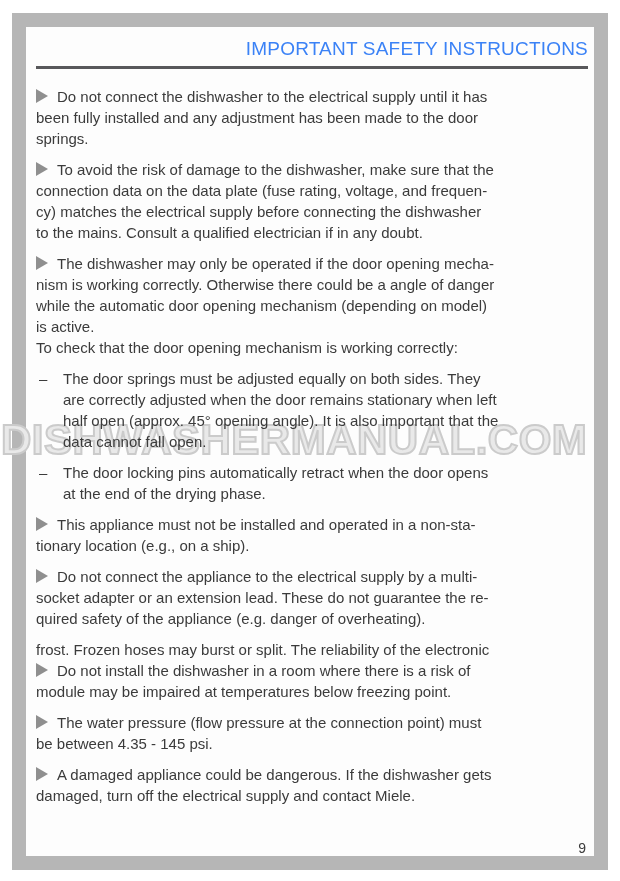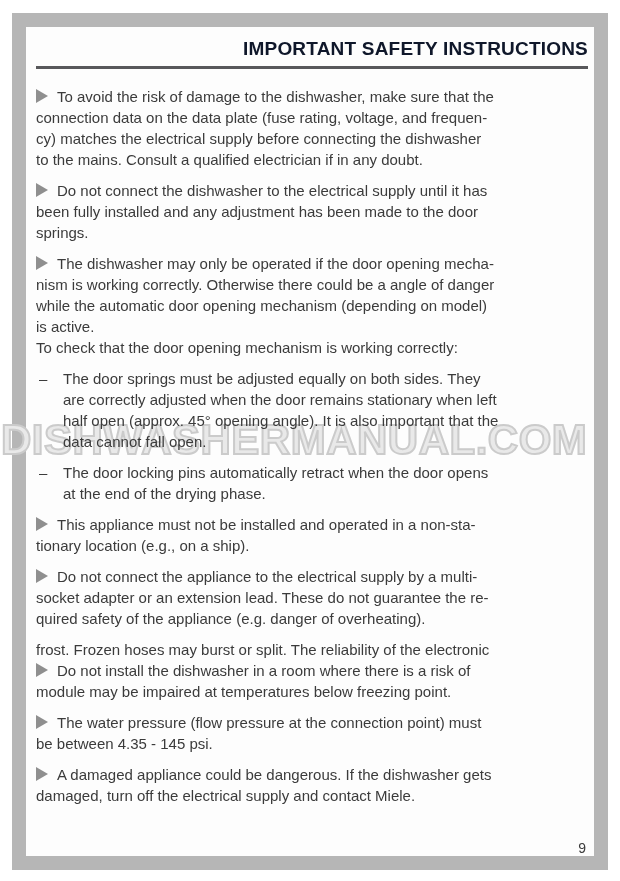--- a/index.html
+++ b/index.html
@@ -24,23 +24,23 @@
   .content {
     position: absolute;
     inset: 0;
     padding: 10px 6px 0 10px;
     z-index: 2;
   }
   .doc-title {
     margin-top: 1px;
     text-align: right;
     font-size: 19px;
-    font-weight: bold;
+    font-weight: normal;
     letter-spacing: 0.2px;
-    color: #0f172a;
+    color: #3b82f6;
   }
   .title-rule {
     margin-top: 6px;
     height: 3px;
     background: #58585b;
   }
   .paragraphs {
     margin-top: 17px;
     font-size: 15px;
     line-height: 21px;
@@ -86,29 +86,29 @@
 </head>
 <body>
 
 <div class="screen">
   <div class="page-frame">
     <div class="content">
       <div class="doc-title">IMPORTANT SAFETY INSTRUCTIONS</div>
       <div class="title-rule"></div>
       <div class="paragraphs">
           <div class="para arrow">
+            <span class="line"><span class="tri"></span>Do not connect the dishwasher to the electrical supply until it has</span>
+            <span class="line">been fully installed and any adjustment has been made to the door</span>
+            <span class="line">springs.</span>
+          </div>
+          <div class="para arrow">
             <span class="line"><span class="tri"></span>To avoid the risk of damage to the dishwasher, make sure that the</span>
             <span class="line">connection data on the data plate (fuse rating, voltage, and frequen-</span>
             <span class="line">cy) matches the electrical supply before connecting the dishwasher</span>
             <span class="line">to the mains. Consult a qualified electrician if in any doubt.</span>
-          </div>
-          <div class="para arrow">
-            <span class="line"><span class="tri"></span>Do not connect the dishwasher to the electrical supply until it has</span>
-            <span class="line">been fully installed and any adjustment has been made to the door</span>
-            <span class="line">springs.</span>
           </div>
           <div class="para arrow">
             <span class="line"><span class="tri"></span>The dishwasher may only be operated if the door opening mecha-</span>
             <span class="line">nism is working correctly. Otherwise there could be a angle of danger</span>
             <span class="line">while the automatic door opening mechanism (depending on model)</span>
             <span class="line">is active.</span>
             <span class="line">To check that the door opening mechanism is working correctly:</span>
           </div>
           <div class="para dash">
             <span class="line"><span class="dashm">–</span>The door springs must be adjusted equally on both sides. They</span>

